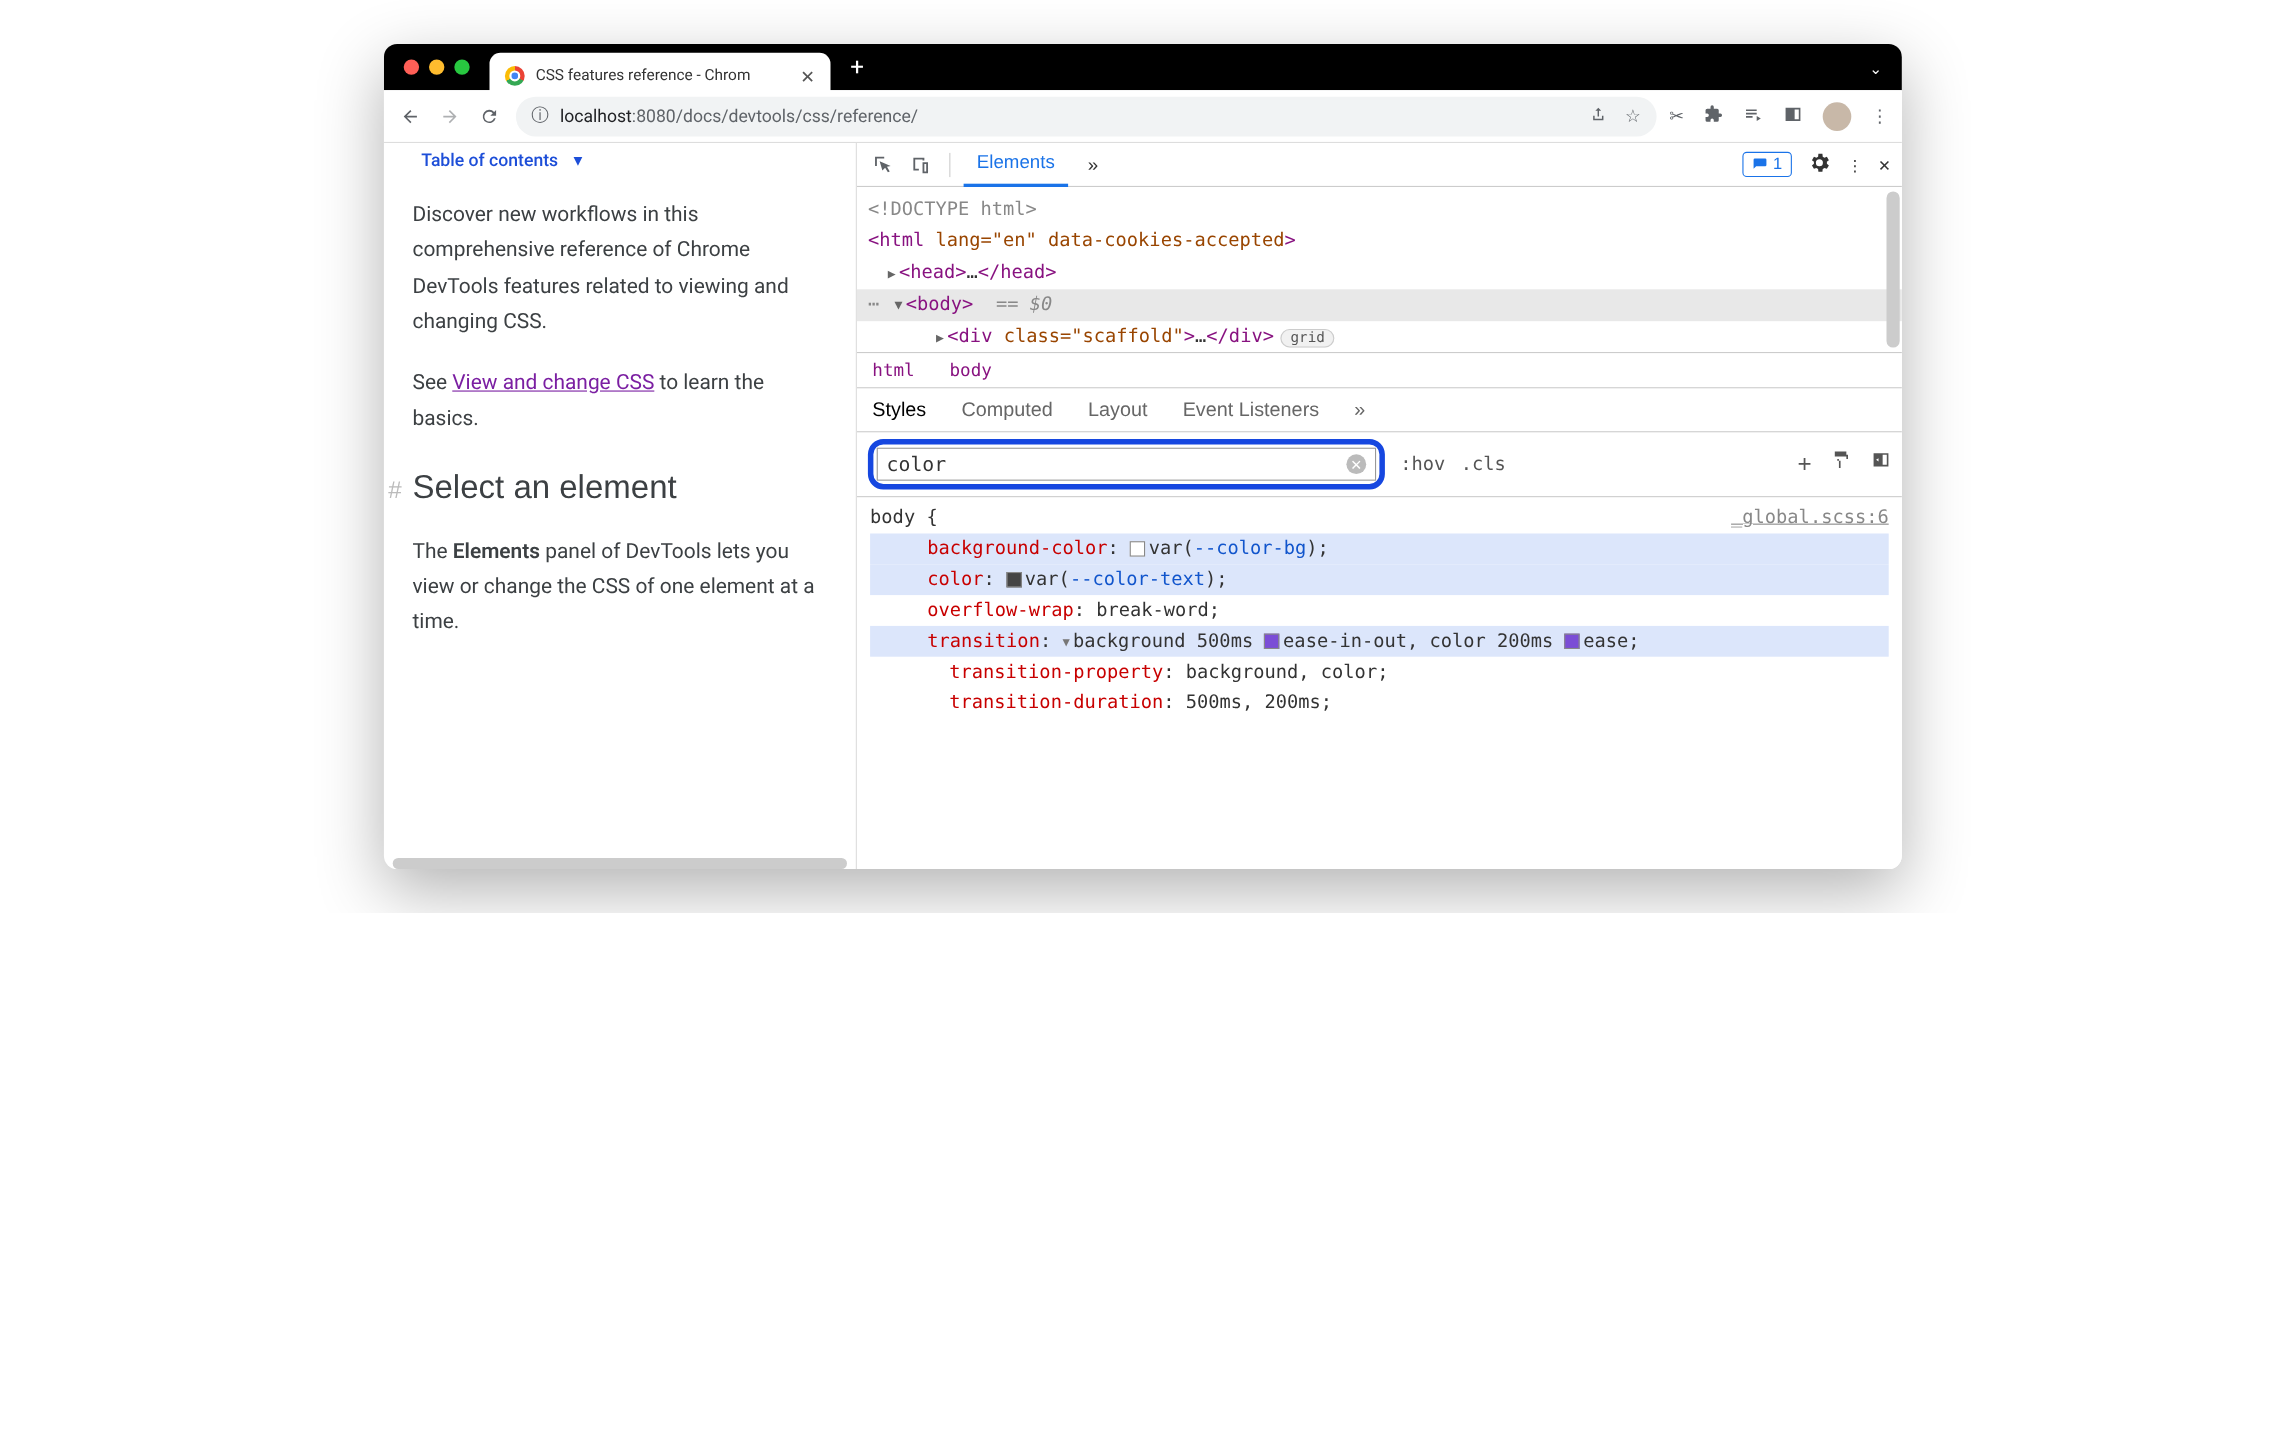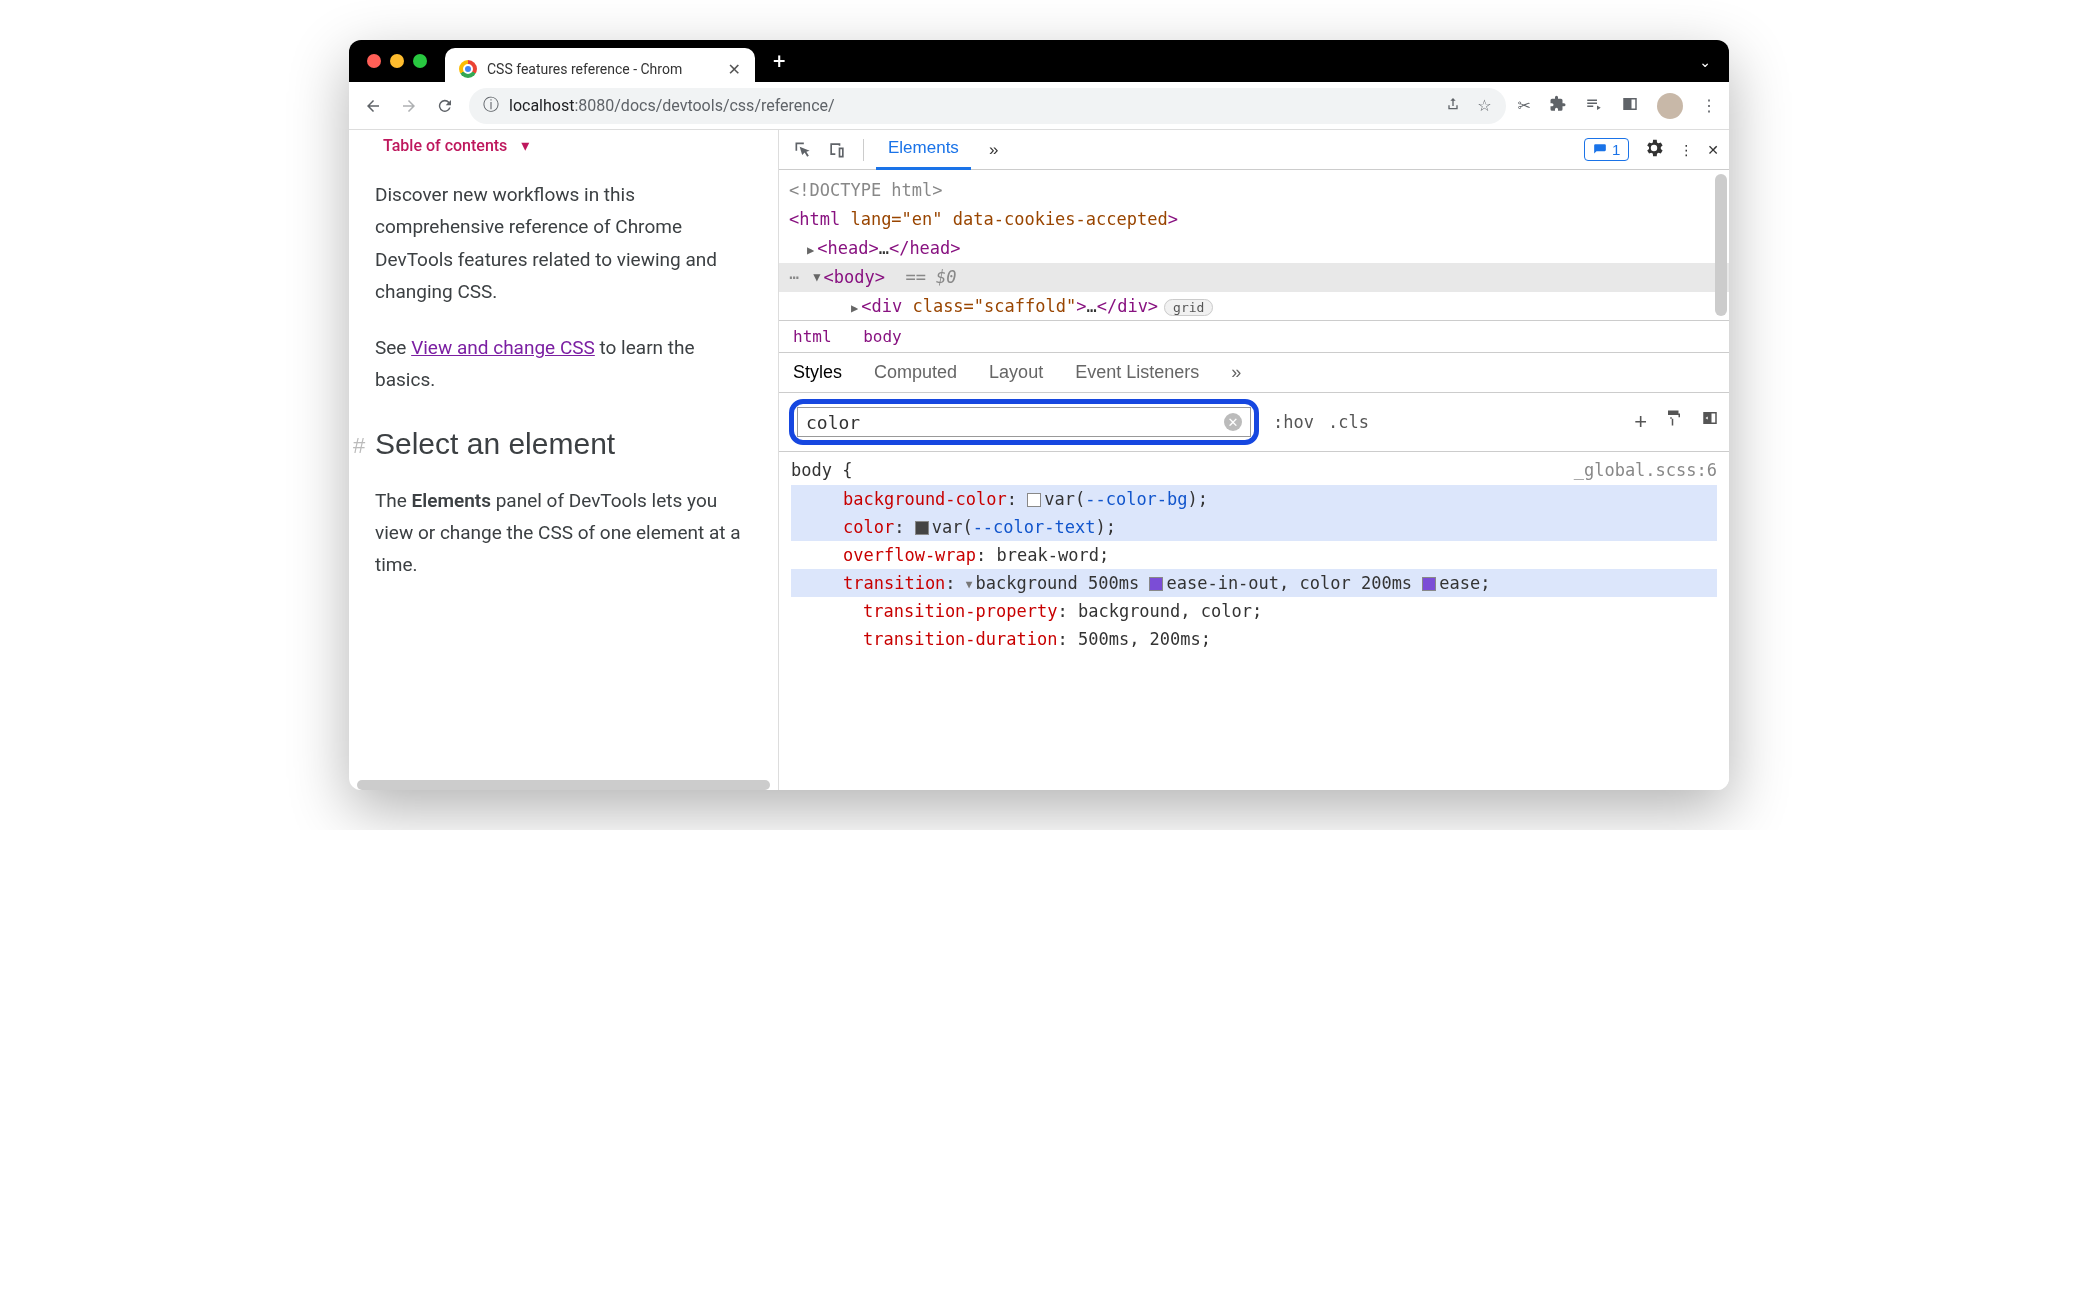--- a/index.html
+++ b/index.html
@@ -30,21 +30,21 @@
   .omnibox .host { color: #202124; }
   .omnibox .path { color: #5f6368; }
   .toolbar-icons { display: flex; align-items: center; gap: 18px; color: #5f6368; }
   .toolbar-icons > * { cursor: pointer; }
   .avatar { width: 26px; height: 26px; border-radius: 50%; background: #c8b8a8; }
 
   
   .viewport { display: flex; height: 660px; }
   .page { width: 430px; padding: 0 26px; overflow: hidden; border-right: 1px solid #ddd; position: relative; }
   .page::after { content:''; position:absolute; bottom:0; left:8px; right:8px; height:10px; background:#ccc; border-radius:5px; }
-  .toc-row { display: flex; align-items: center; gap: 14px; color: #be185d; font-size: 16px; padding: 6px 0 0 8px; font-weight: 500;}
+  .toc-row { display: flex; align-items: center; gap: 14px; color: #1d4ed8; font-size: 16px; padding: 6px 0 0 8px; font-weight: 500;}
   .page p { font-size: 19px; line-height: 1.7; color: #3c4043; margin: 24px 0; }
   .page a { color: #7b1fa2; text-decoration: underline; }
   .page h2 { font-size: 30px; font-weight: 400; color: #3c4043; margin: 30px 0 22px; position: relative; font-family: "Google Sans", sans-serif;}
   .hashmark { color: #bbb; font-size: 22px; position: absolute; left: -22px; top: 6px; }
   .page b { font-weight: 600; }
 
   
   .devtools { flex: 1; display: flex; flex-direction: column; font-family: "Helvetica Neue", Arial, sans-serif; font-size: 14px; color: #333; background: #fff; }
   .dt-tabbar { display: flex; align-items: center; border-bottom: 1px solid #ccc; height: 40px; padding: 0 10px; gap: 6px; }
   .dt-tabbar .iconbtn { width: 28px; height: 28px; display: flex; align-items: center; justify-content: center; color: #5f6368; cursor: pointer; }
@@ -77,21 +77,21 @@
   .filter-wrap { border: 5px solid #1647e0; border-radius: 14px; padding: 3px; flex: 0 0 470px;}
   .filter-inner { border: 1px solid #999; display: flex; align-items: center; padding: 2px 8px; height: 30px;}
   .filter-inner input { border: none; outline: none; font-family: Menlo, monospace; font-size: 18px; flex: 1; color:#333;}
   .clear-x { width: 18px; height: 18px; border-radius: 50%; background: #bbb; color: #fff; display: flex; align-items: center; justify-content: center; font-size: 13px; cursor: pointer;}
   .filterbar .lbl { font-family: Menlo, monospace; font-size: 17px; color: #555; cursor: pointer;}
   .filterbar .ricons { margin-left: auto; display: flex; gap: 18px; color: #555;}
   .filterbar .ricons > * { cursor: pointer; }
 
   .styles { font-family: Menlo, Consolas, monospace; font-size: 17px; padding: 4px 12px; line-height: 1.65; flex: 1; overflow: hidden; position: relative;}
   .rule-head { display: flex; }
-  .rule-head .src { margin-left: auto; color: #888; }
+  .rule-head .src { margin-left: auto; color: #888; text-decoration: underline;}
   .decl { padding-left: 34px; }
   .decl.hl { background: #dce6fb; }
   .decl.sub { padding-left: 54px; }
   .prop { color: #c80000; margin-left: 18px; }
   .val { color: #333; }
   .varname { color: #1155cc; }
   .swatch { display: inline-block; width: 14px; height: 14px; border: 1px solid #888; vertical-align: -2px; margin-right: 3px;}
   .swatch.white { background: #fff; }
   .swatch.dark { background: #444; }
   .swatch.purple { background: #7b4dd6; }

